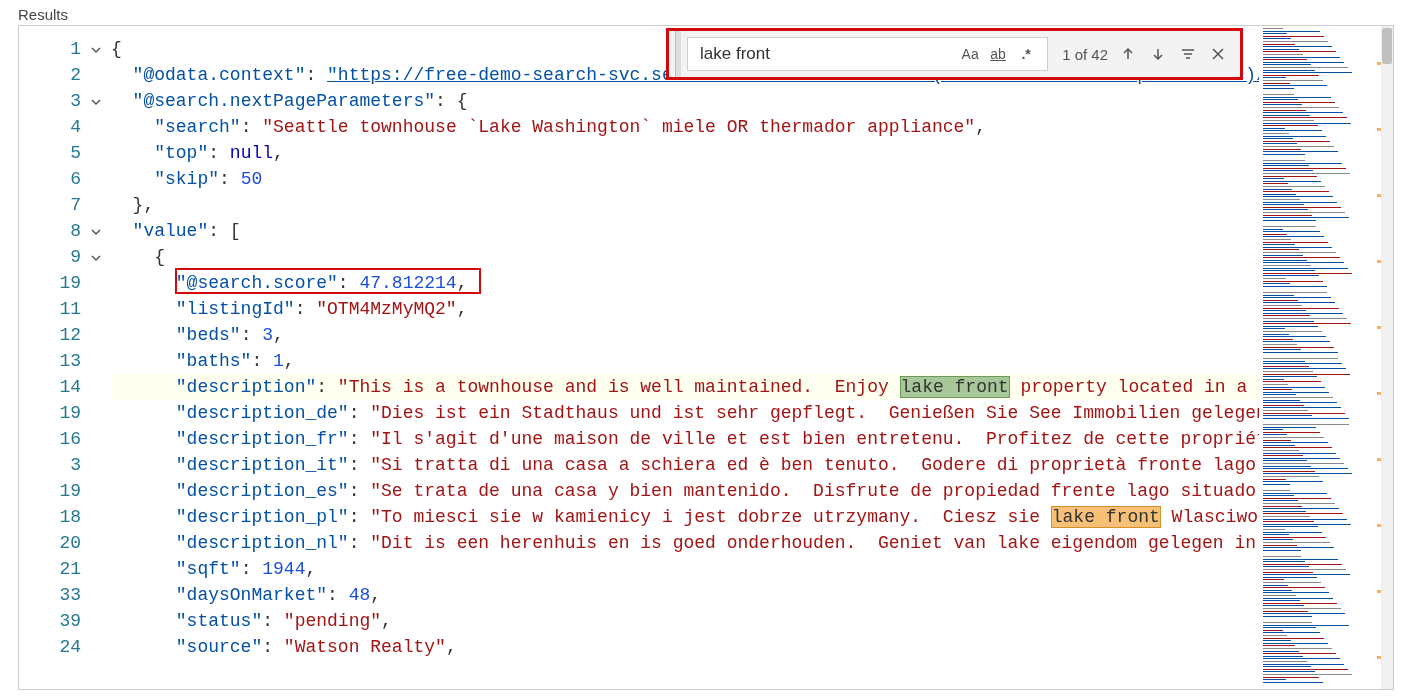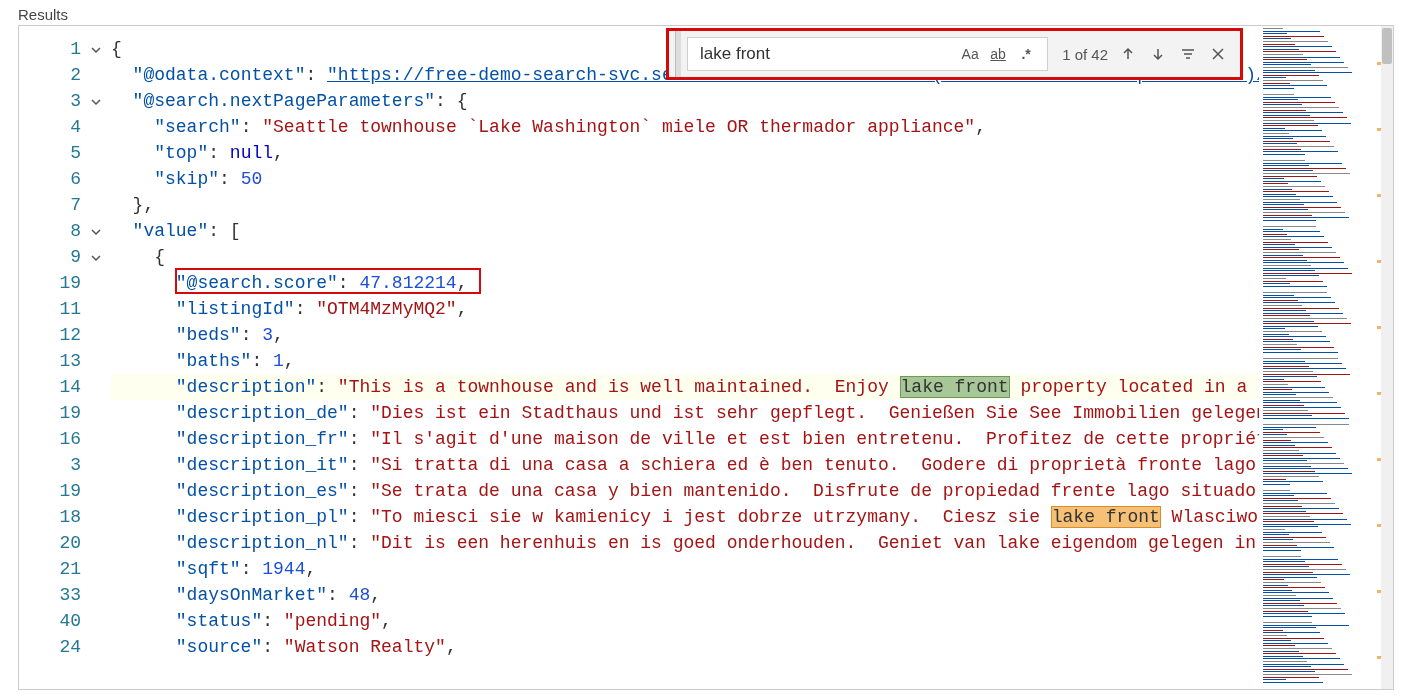--- a/index.html
+++ b/index.html
@@ -265,21 +265,21 @@
         <div class="gline">13</div>
         <div class="gline">14</div>
         <div class="gline">19</div>
         <div class="gline">16</div>
         <div class="gline">3</div>
         <div class="gline">19</div>
         <div class="gline">18</div>
         <div class="gline">20</div>
         <div class="gline">21</div>
         <div class="gline">33</div>
-        <div class="gline">40</div>
+        <div class="gline">39</div>
         <div class="gline">24</div>
       </div>
 
     <div class="code" id="code"><div class="cline"><span class="t-brc">{</span></div><div class="cline">  <span class="t-key">"@odata.context"</span><span class="t-brc">: </span><span class="t-url">"https://free-demo-search-svc.search.windows.net/indexes('realestate-us-sample-index')/$meta</span></div><div class="cline">  <span class="t-key">"@search.nextPageParameters"</span><span class="t-brc">: {</span></div><div class="cline">    <span class="t-key">"search"</span><span class="t-brc">: </span><span class="t-str">"Seattle townhouse `Lake Washington` miele OR thermador appliance"</span><span class="t-brc">,</span></div><div class="cline">    <span class="t-key">"top"</span><span class="t-brc">: </span><span class="t-nul">null</span><span class="t-brc">,</span></div><div class="cline">    <span class="t-key">"skip"</span><span class="t-brc">: </span><span class="t-num">50</span></div><div class="cline">  <span class="t-brc">},</span></div><div class="cline">  <span class="t-key">"value"</span><span class="t-brc">: [</span></div><div class="cline">    <span class="t-brc">{</span></div><div class="cline">      <span class="t-key">"@search.score"</span><span class="t-brc">: </span><span class="t-num">47.812214</span><span class="t-brc">,</span></div><div class="cline">      <span class="t-key">"listingId"</span><span class="t-brc">: </span><span class="t-str">"OTM4MzMyMQ2"</span><span class="t-brc">,</span></div><div class="cline">      <span class="t-key">"beds"</span><span class="t-brc">: </span><span class="t-num">3</span><span class="t-brc">,</span></div><div class="cline">      <span class="t-key">"baths"</span><span class="t-brc">: </span><span class="t-num">1</span><span class="t-brc">,</span></div><div class="cline hl-line">      <span class="t-key">"description"</span><span class="t-brc">: </span><span class="t-str">"This is a townhouse and is well maintained.  Enjoy </span><span class="search-match current">lake front</span><span class="t-str"> property located in a cul-d</span></div><div class="cline">      <span class="t-key">"description_de"</span><span class="t-brc">: </span><span class="t-str">"Dies ist ein Stadthaus und ist sehr gepflegt.  Genießen Sie See Immobilien gelegen in </span></div><div class="cline">      <span class="t-key">"description_fr"</span><span class="t-brc">: </span><span class="t-str">"Il s'agit d'une maison de ville et est bien entretenu.  Profitez de cette propriété fr</span></div><div class="cline">      <span class="t-key">"description_it"</span><span class="t-brc">: </span><span class="t-str">"Si tratta di una casa a schiera ed è ben tenuto.  Godere di proprietà fronte lago Situ</span></div><div class="cline">      <span class="t-key">"description_es"</span><span class="t-brc">: </span><span class="t-str">"Se trata de una casa y bien mantenido.  Disfrute de propiedad frente lago situado en u</span></div><div class="cline">      <span class="t-key">"description_pl"</span><span class="t-brc">: </span><span class="t-str">"To miesci sie w kamienicy i jest dobrze utrzymany.  Ciesz sie </span><span class="search-match">lake front</span><span class="t-str"> Wlasciwosc po</span></div><div class="cline">      <span class="t-key">"description_nl"</span><span class="t-brc">: </span><span class="t-str">"Dit is een herenhuis en is goed onderhouden.  Geniet van lake eigendom gelegen in een </span></div><div class="cline">      <span class="t-key">"sqft"</span><span class="t-brc">: </span><span class="t-num">1944</span><span class="t-brc">,</span></div><div class="cline">      <span class="t-key">"daysOnMarket"</span><span class="t-brc">: </span><span class="t-num">48</span><span class="t-brc">,</span></div><div class="cline">      <span class="t-key">"status"</span><span class="t-brc">: </span><span class="t-str">"pending"</span><span class="t-brc">,</span></div><div class="cline">      <span class="t-key">"source"</span><span class="t-brc">: </span><span class="t-str">"Watson Realty"</span><span class="t-brc">,</span></div></div>
 
     <div class="red-box red-score"></div>
 
     <div class="minimap" id="minimap">
         <div class="mm-line mm-brc" style="top: 2px; width: 20px;"></div>
         <div class="mm-line mm-val" style="top: 4.6px; width: 57px;"></div>

